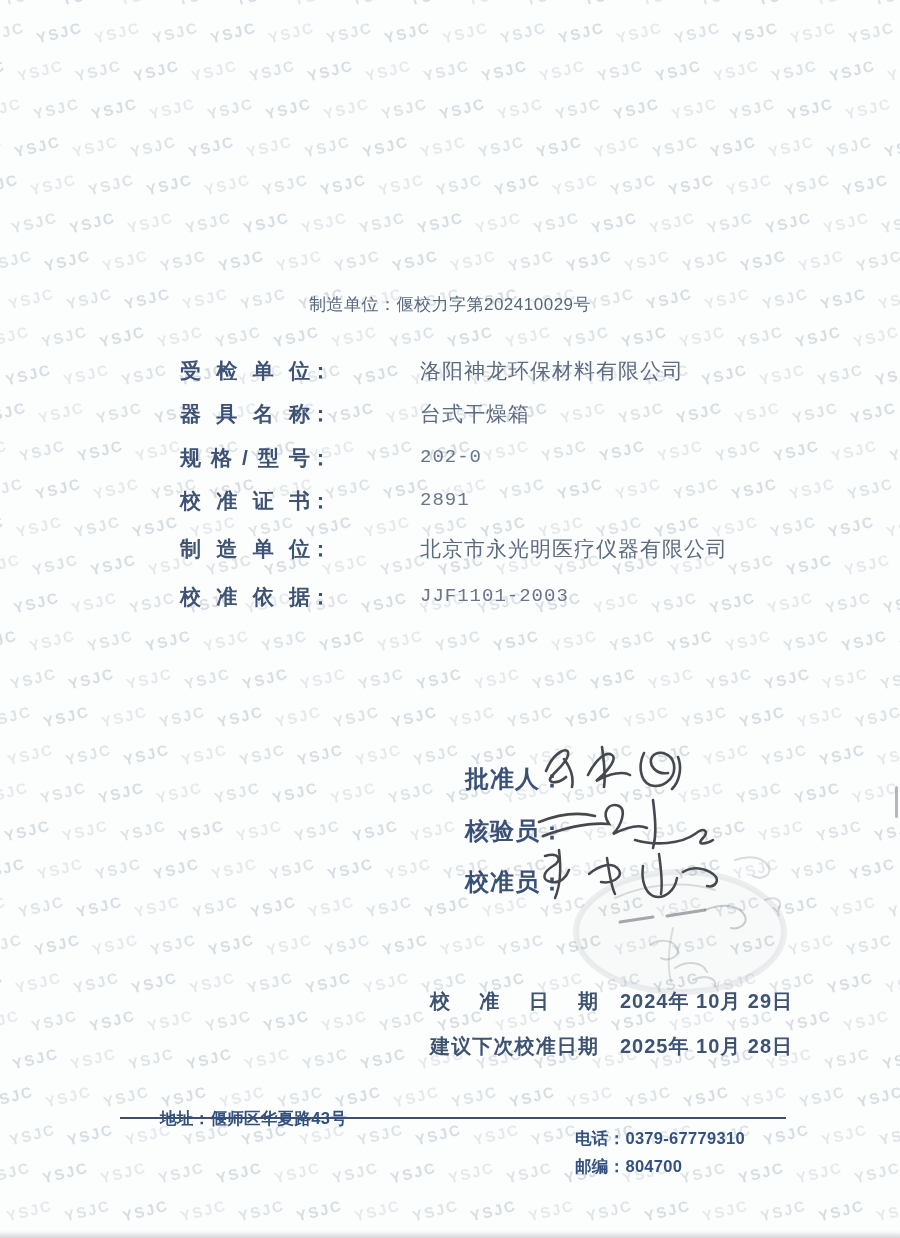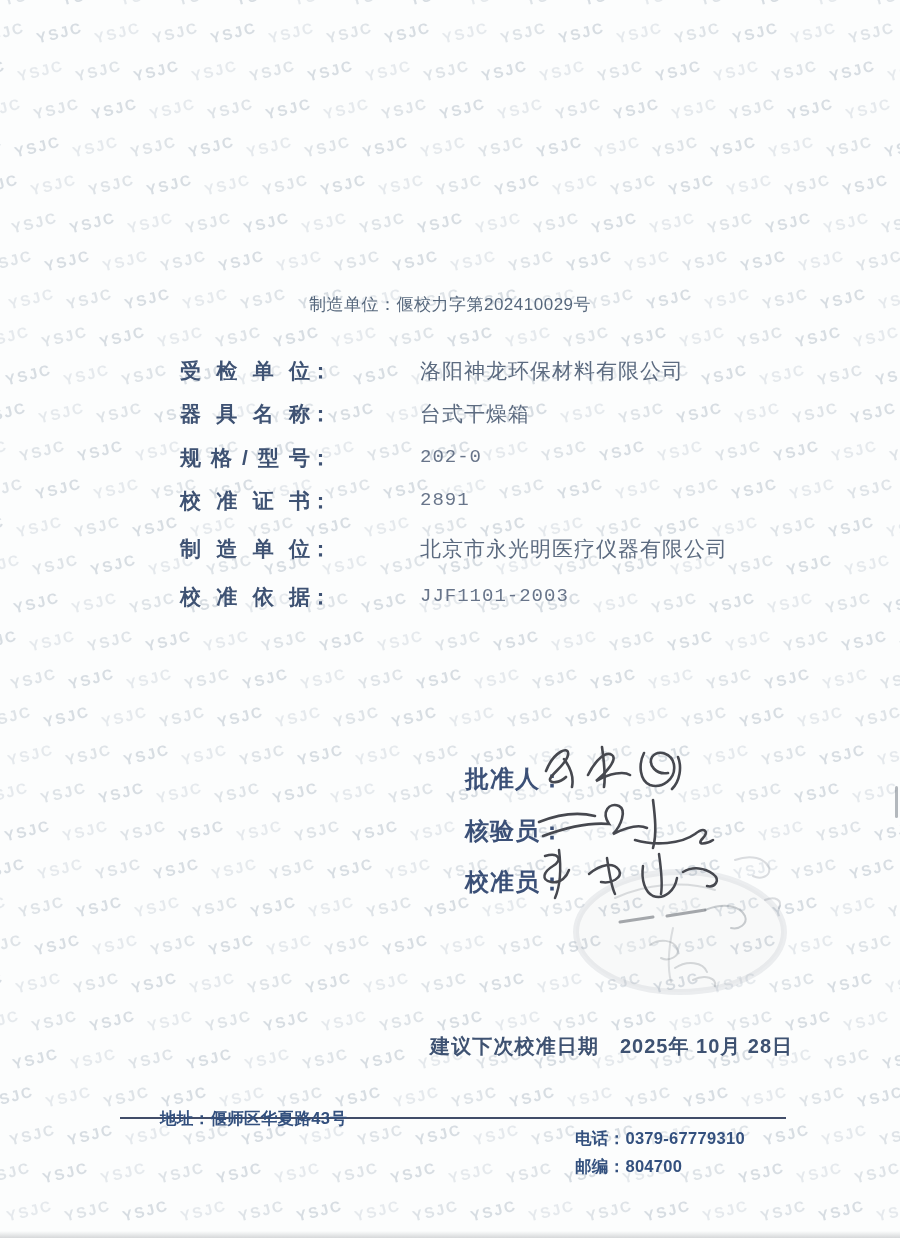--- a/index.html
+++ b/index.html
@@ -699,20 +699,24 @@
       <path d="M12 10 C26 6 30 14 20 20 C10 26 8 34 18 36 C28 38 34 30 36 24"></path>
       <path d="M26 4 C28 20 28 38 22 52"></path>
       <path d="M56 28 C68 18 80 16 86 24 C90 32 78 38 68 36"></path>
       <path d="M74 12 C76 26 78 40 82 48"></path>
       <path d="M110 20 C108 34 112 46 120 50 C132 54 142 44 144 32"></path>
       <path d="M126 8 C128 22 130 36 128 48"></path>
       <path d="M150 26 C160 20 172 22 180 28 C188 34 182 42 174 40"></path>
     </g>
   </svg>
 
+  <div class="date-row" style="top:988px">
+    <span class="date-label">校准日期</span>
+    <span class="date-value">2024年 10月 29日</span>
+  </div>
   <div class="date-row" style="top:1033px">
     <span class="date-label">建议下次校准日期</span>
     <span class="date-value">2025年 10月 28日</span>
   </div>
 
   <div class="footer-rule"></div>
   <div class="ftext" style="top:1128px;left:575px"><span>电话：</span><span>0379-67779310</span></div>
   <div class="ftext" style="top:1108px;left:160px"><span>地址：</span><span>偃师区华夏路43号</span></div>
   <div class="ftext" style="top:1156px;left:575px"><span>邮编：</span><span>804700</span></div>
 

